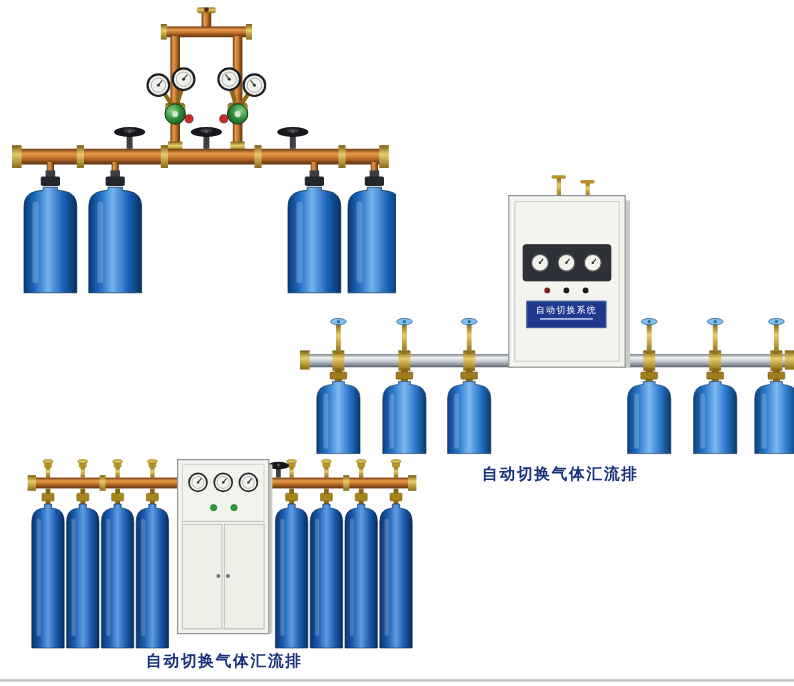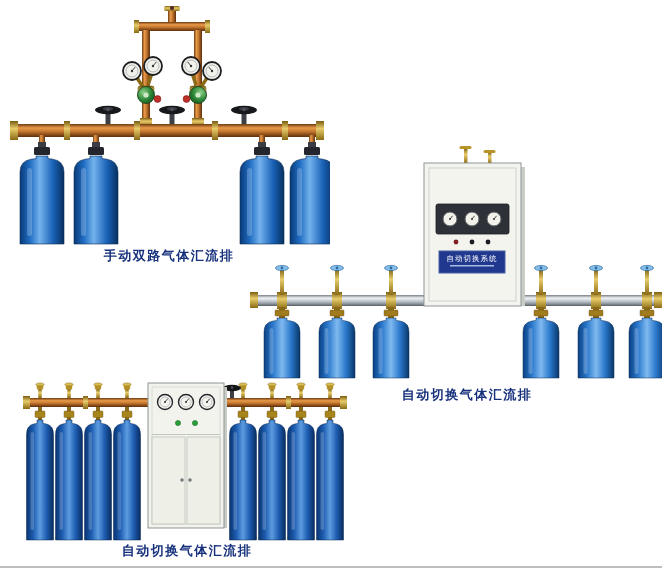--- a/index.html
+++ b/index.html
@@ -131,21 +131,20 @@
     <use href="#p1hw" x="100" y="118"></use>
     <use href="#p1hw" x="164" y="118"></use>
     <use href="#p1hw" x="236" y="118"></use>
 
     <use href="#p1cylg" x="12" y="150"></use>
     <use href="#p1cylg" x="66" y="150"></use>
     <use href="#p1cylg" x="232" y="150"></use>
     <use href="#p1cylg" x="282" y="150"></use>
   </svg>
 
-  <div class="caption" style="left:8px; top:247px; width:322px;">手动双路气体汇流排</div>
 
   <svg class="product" style="left:250px; top:144px;" width="412" height="246" viewBox="0 0 412 246">
     <defs>
       <linearGradient id="p2alu" x1="0" y1="0" x2="0" y2="1">
         <stop offset="0" stop-color="#798086"></stop>
           <stop offset="0.28" stop-color="#eff3f6"></stop>
         <stop offset="0.55" stop-color="#c3cad0"></stop>
           <stop offset="0.8" stop-color="#8d959c"></stop>
         <stop offset="1" stop-color="#565d63"></stop>
       </linearGradient>

